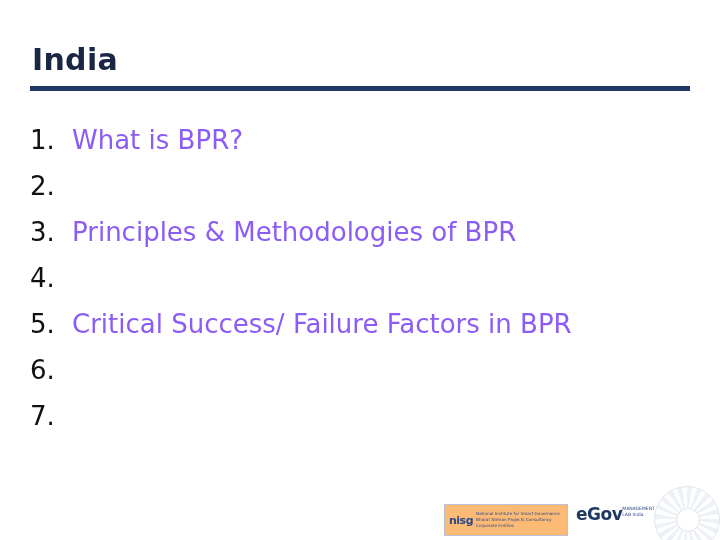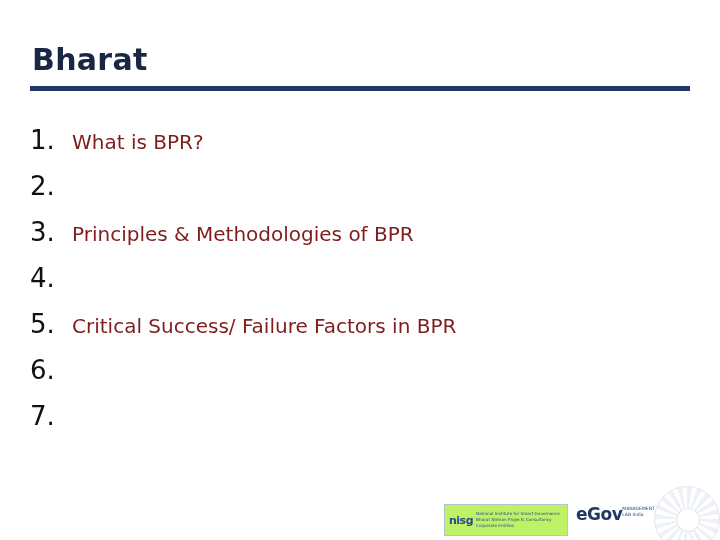--- a/index.html
+++ b/index.html
@@ -48,40 +48,40 @@
     height: 46px;
   }
   .agenda-num {
     width: 42px;
     flex: 0 0 42px;
     font-size: 26px;
     color: #111111;
     text-align: left;
   }
   .agenda-text {
-    font-size: 20px;
-    color: #7f1d1d;
+    font-size: 26px;
+    color: #8b5cf6;
     white-space: nowrap;
   }
   
   .footer {
     position: absolute;
     left: 0;
     bottom: 0;
     width: 720px;
     height: 44px;
   }
   .logo-nisg {
     position: absolute;
     right: 152px;
     bottom: 4px;
     width: 122px;
     height: 30px;
     border: 1px solid #b9c2d0;
-    background: #bef264;
+    background: #fdba74;
     display: flex;
     align-items: center;
     overflow: hidden;
   }
   .logo-nisg .mark {
     font-size: 11px;
     font-weight: bold;
     color: #2b4a8b;
     padding: 0 3px 0 4px;
     letter-spacing: -0.5px;
@@ -138,21 +138,21 @@
     border-radius: 50%;
     background: #ffffff;
     border: 1px solid #dfe4ec;
   }
 </style>
 </head>
 <body>
 
 <div class="slide">
 
-  <div class="slide-title">Bharat</div>
+  <div class="slide-title">India</div>
 
   <div class="title-rule"></div>
 
   <div class="agenda-list">
 
     <div class="agenda-row">
       <span class="agenda-num">1.</span>
       <span class="agenda-text">What is BPR?</span>
     </div>
 

